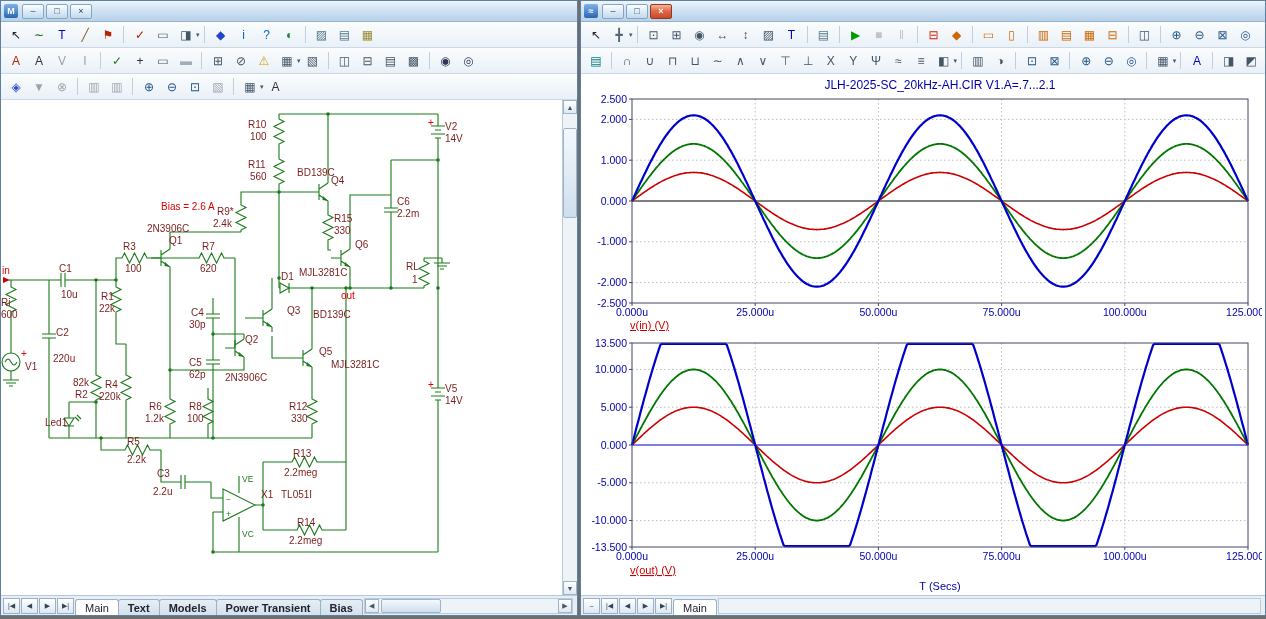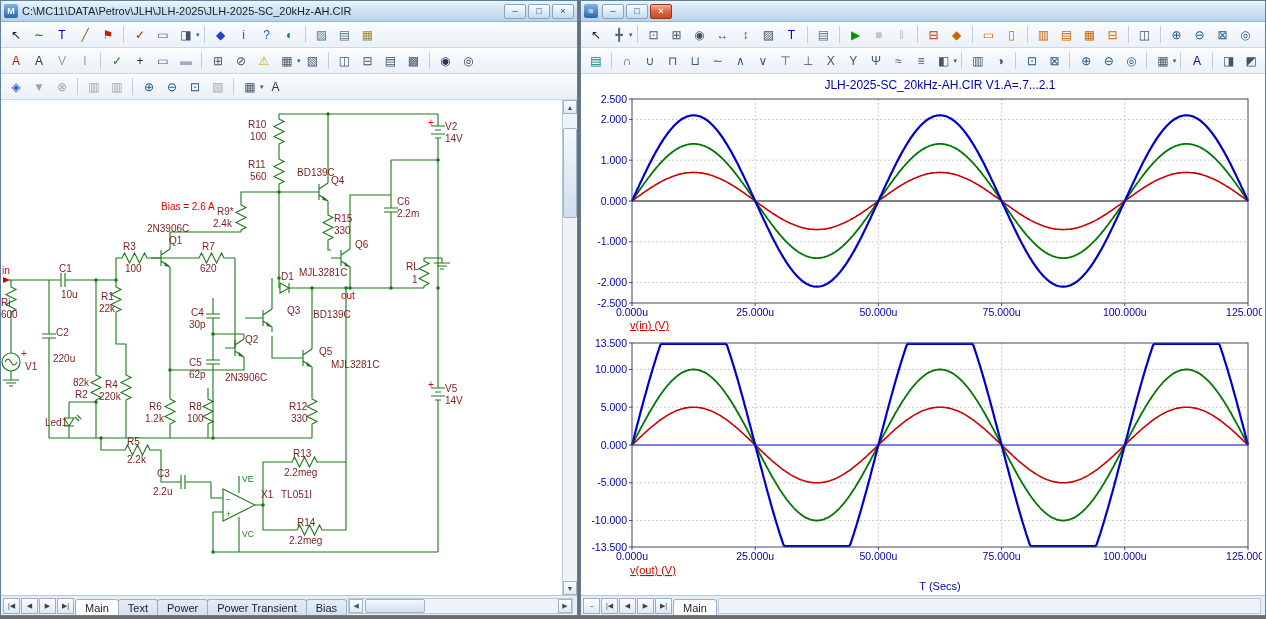--- a/index.html
+++ b/index.html
@@ -40,38 +40,37 @@
   #schematic .sym{stroke:#1a7a1a;fill:none;stroke-width:1.1;}
   #schematic .dot{fill:#1a7a1a;}
   .slbl{fill:#7a1c1c;font-size:10px;font-family:"Liberation Sans",sans-serif;}
   .slbl.red{fill:#dd0000;}
   .slbl.green{fill:#1a7a1a;font-size:8.5px;}
   
   .tabbar{height:20px;flex:none;display:flex;align-items:flex-end;background:#e8eef5;border-top:1px solid #b9c8d6;padding:0 2px;}
   .navbtn{width:17px;height:16px;margin:1px 1px 1px 0;border:1px solid #9ab0c4;background:linear-gradient(#fff,#dde8f2);
     font-size:7px;display:flex;align-items:center;justify-content:center;color:#345;flex:none;}
   .tab{padding:2px 9px 1px;font-size:11px;color:#223;border:1px solid #9ab0c4;border-bottom:none;
-    background:linear-gradient(#e6edf4,#d4e1ee);margin-right:-1px;border-radius:3px 3px 0 0;white-space:nowrap;}
+    background:linear-gradient(#e6edf4,#d4e1ee);margin-right:-1px;border-radius:3px 3px 0 0;white-space:nowrap;font-weight:bold;}
   .tab.sel{background:#fff;font-weight:normal;}
   
   .chartcanvas{position:absolute;inset:0;background:#fff;padding:1px 3px;}
   .ctitle{fill:#0000aa;font-size:12px;font-family:"Liberation Sans",sans-serif;}
   .tick{fill:#0000aa;font-size:10.5px;font-family:"Liberation Sans",sans-serif;}
   .xlabel{fill:#0000aa;font-size:11px;font-family:"Liberation Sans",sans-serif;}
   .legend{fill:#cc0000;font-size:11px;text-decoration:underline;font-family:"Liberation Sans",sans-serif;}
   .grid{stroke:#bdbdbd;stroke-width:1;stroke-dasharray:1.5,2.5;}
   .pframe{fill:none;stroke:#44446a;stroke-width:1;}
 </style>
 </head>
 <body>
 
 <div class="win" id="win-left">
   <div class="titlebar">
     <span class="appicon">M</span>
-    <span class="title">C:\MC11\DATA\Petrov\JLH\JLH-2025\JLH-2025-SC_20kHz-AH.CIR</span>
     <span class="winbtns">
       <span class="wbtn">–</span>
       <span class="wbtn">□</span>
       <span class="wbtn">×</span>
     </span>
   </div>
   <div class="toolbar" id="ltb1">
       <span class="tbtn" style="color: rgb(34, 34, 34);">↖</span>
       <span class="tbtn" style="color: rgb(0, 102, 0);">∼</span>
       <span class="tbtn" style="color: rgb(0, 0, 187);">T</span>
@@ -342,21 +341,21 @@
     </div>
   </div>
   <div class="tabbar">
     <span class="navbtn">|◀</span>
     <span class="navbtn">◀</span>
     <span class="navbtn">▶</span>
     <span class="navbtn">▶|</span>
     <span id="ltabs" style="display:flex;align-items:flex-end;">
         <span class="tab sel">Main</span>
         <span class="tab">Text</span>
-        <span class="tab">Power</span>
+        <span class="tab">Models</span>
         <span class="tab">Power Transient</span>
         <span class="tab">Bias</span>
       </span>
     <div class="hscroll">
       <span class="sarrow">◀</span>
       <span class="strack">
           <span class="sthumb"></span>
         </span>
       <span class="sarrow">▶</span>
     </div>

